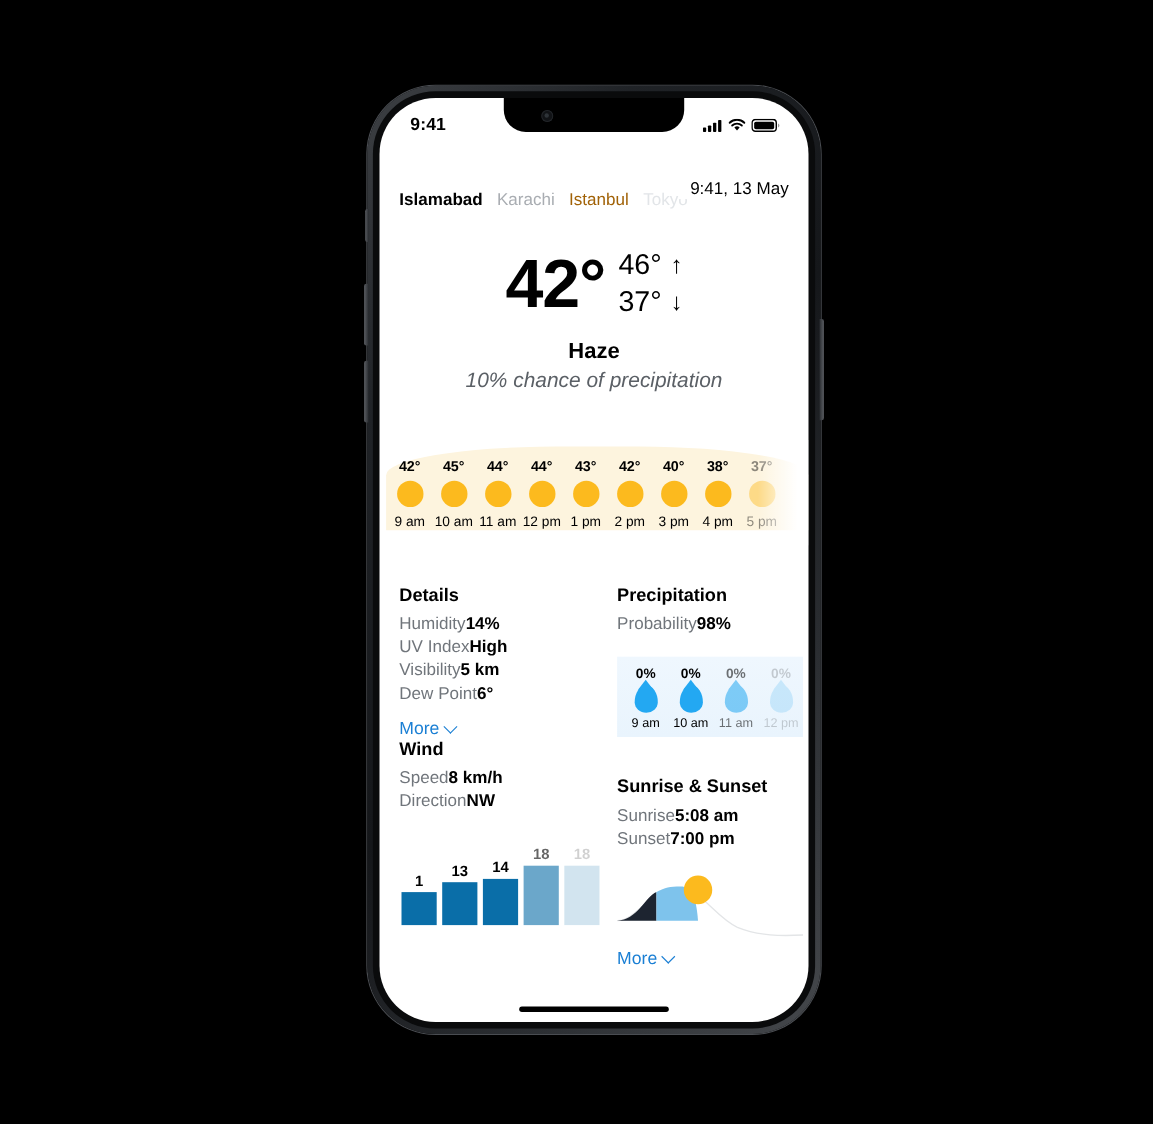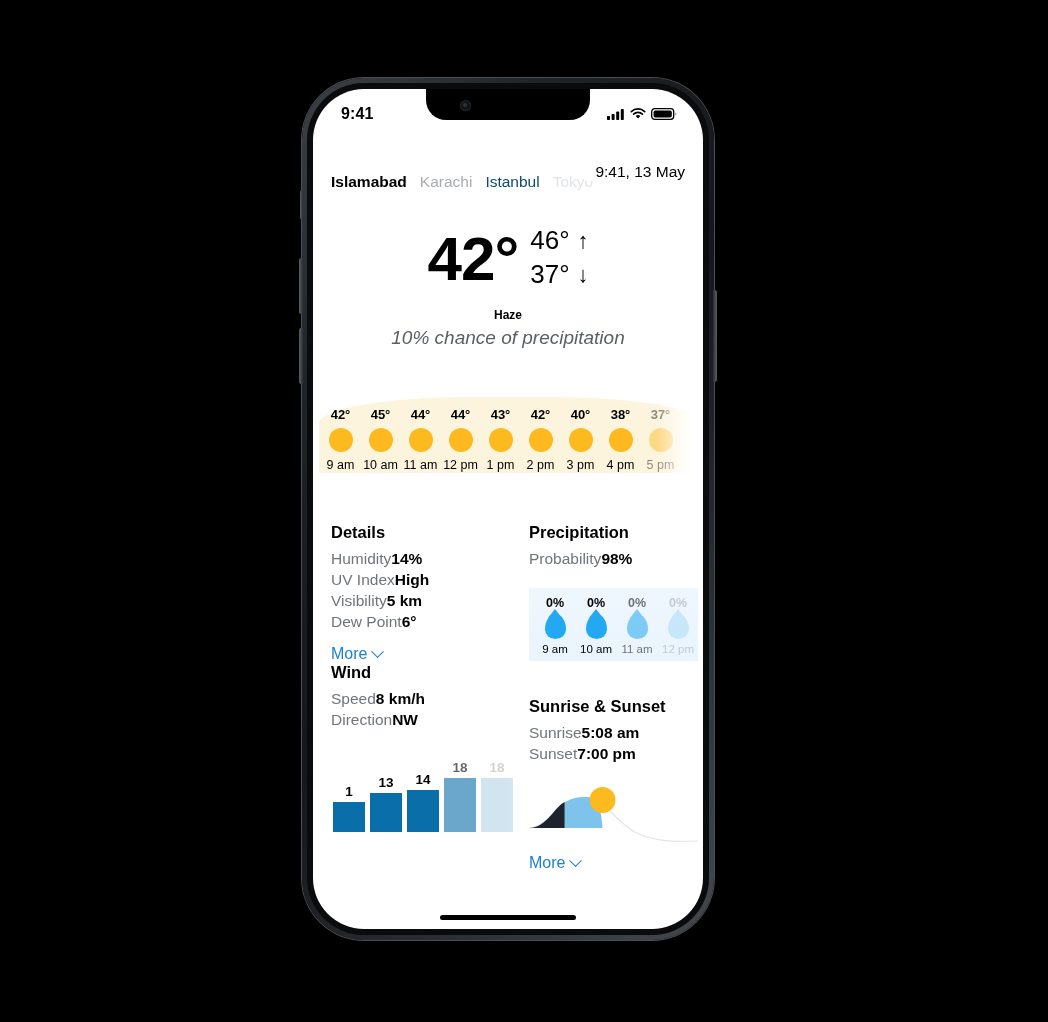--- a/index.html
+++ b/index.html
@@ -9,21 +9,21 @@
     height: 1022px;
     background: #000000;
     font-family: "Liberation Sans", sans-serif;
     overflow: hidden;
     position: relative;
   }
 
   
   .phone-wrap {
     position: absolute;
-    left: 302px;
+    left: 334px;
     top: 78px;
     width: 412px;
     height: 862px;
   }
 
   .phone-body {
     position: absolute;
     inset: 0;
     border-radius: 62px;
     background: linear-gradient(128deg, #3d4044 0%, #202327 22%, #15171a 50%, #2c2f33 76%, #45484c 100%);
@@ -148,21 +148,21 @@
   }
   .tab {
     font-size: 15.5px;
     color: #8d9196;
   }
   .tab.active {
     color: #000;
     font-weight: bold;
   }
   .tab.fade1 { color: #a9adb2; }
-  .tab.fade2 { color: #0c4a6e; }
+  .tab.fade2 { color: #a16207; }
   .tab.fade3 { color: #e2e5e8; }
   .tabs-date {
     position: absolute;
     right: 18px;
     top: 50%;
     transform: translateY(-50%);
     font-size: 15.5px;
     color: #000;
     background: #fff;
     padding-left: 10px;
@@ -201,21 +201,21 @@
     gap: 8px;
     font-size: 26px;
     color: #000;
   }
   .temp-arrow {
     font-size: 22px;
     line-height: 1;
   }
   .hero-cond {
     margin-top: 16px;
-    font-size: 12px;
+    font-size: 20px;
     font-weight: bold;
     color: #000;
   }
   .hero-precip {
     margin-top: 5px;
     font-size: 19px;
     color: #5b6066;
     font-style: italic;
   }
 

